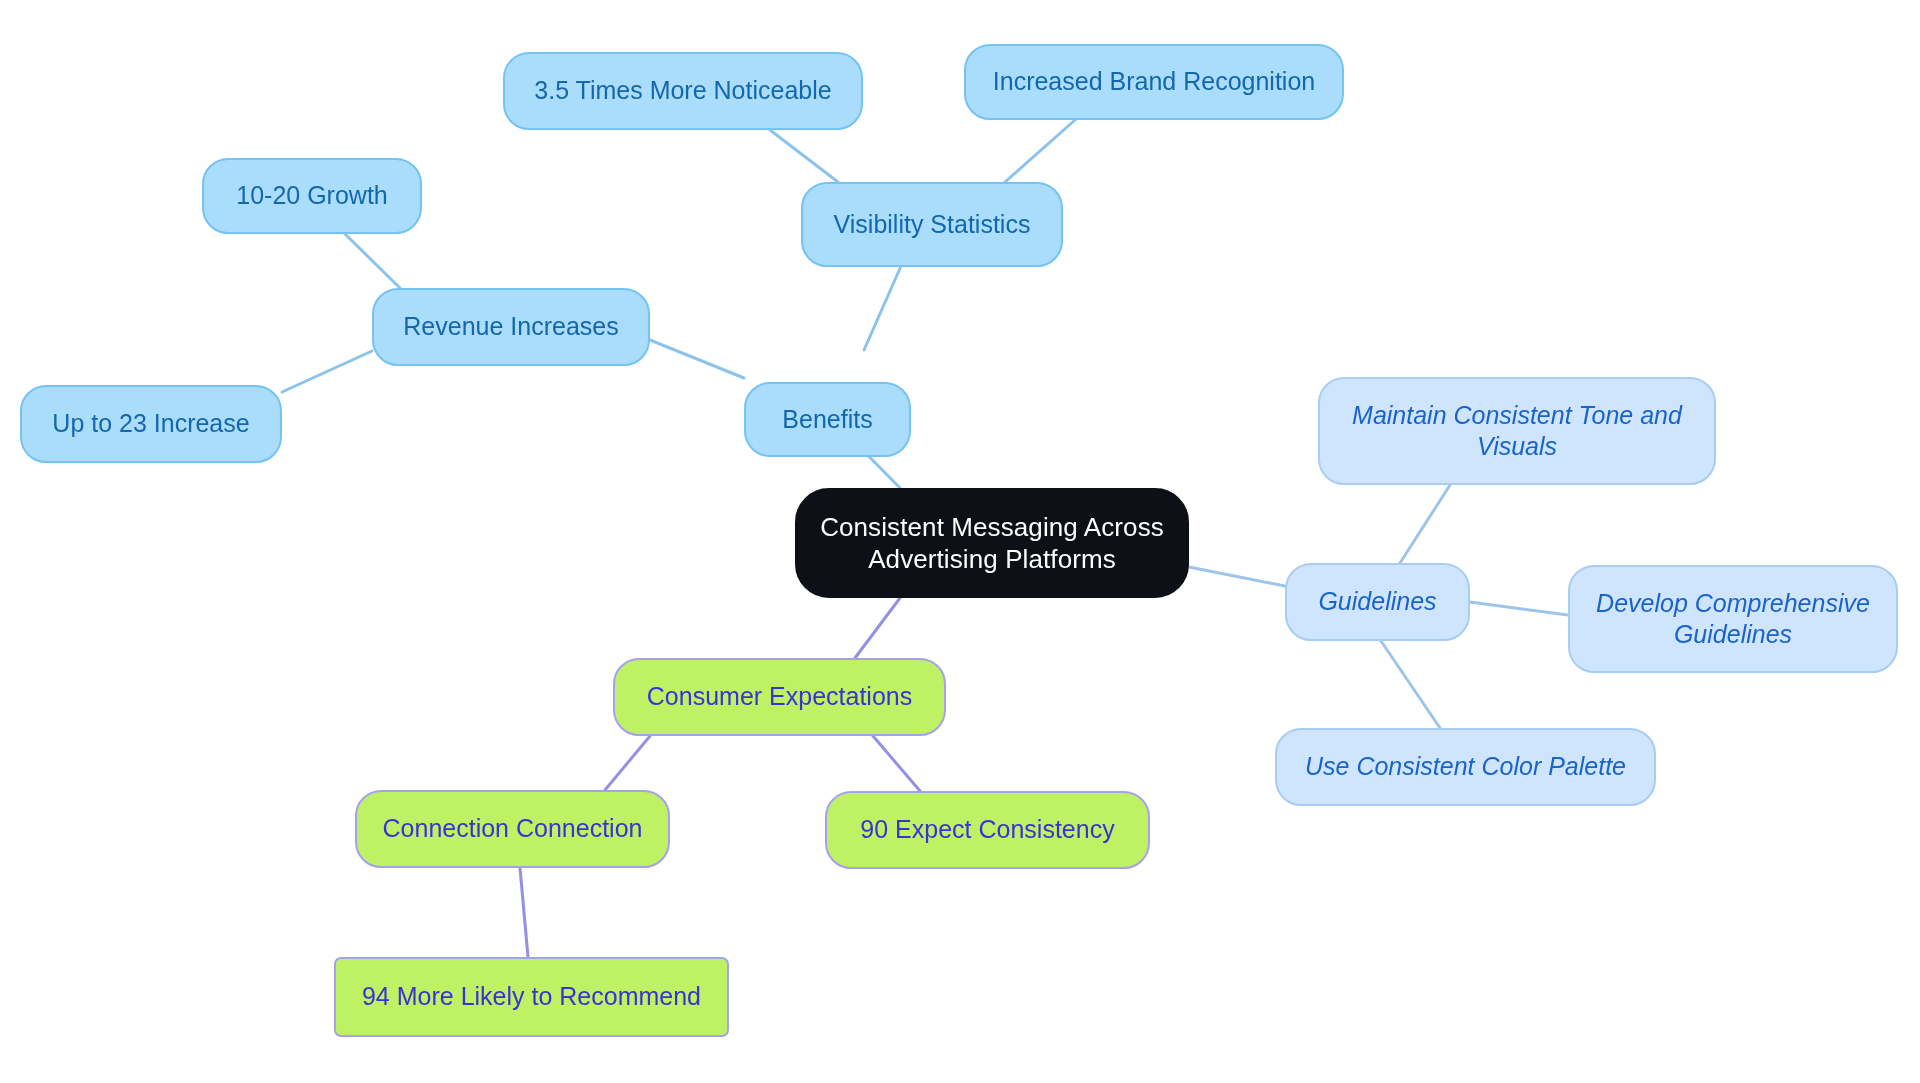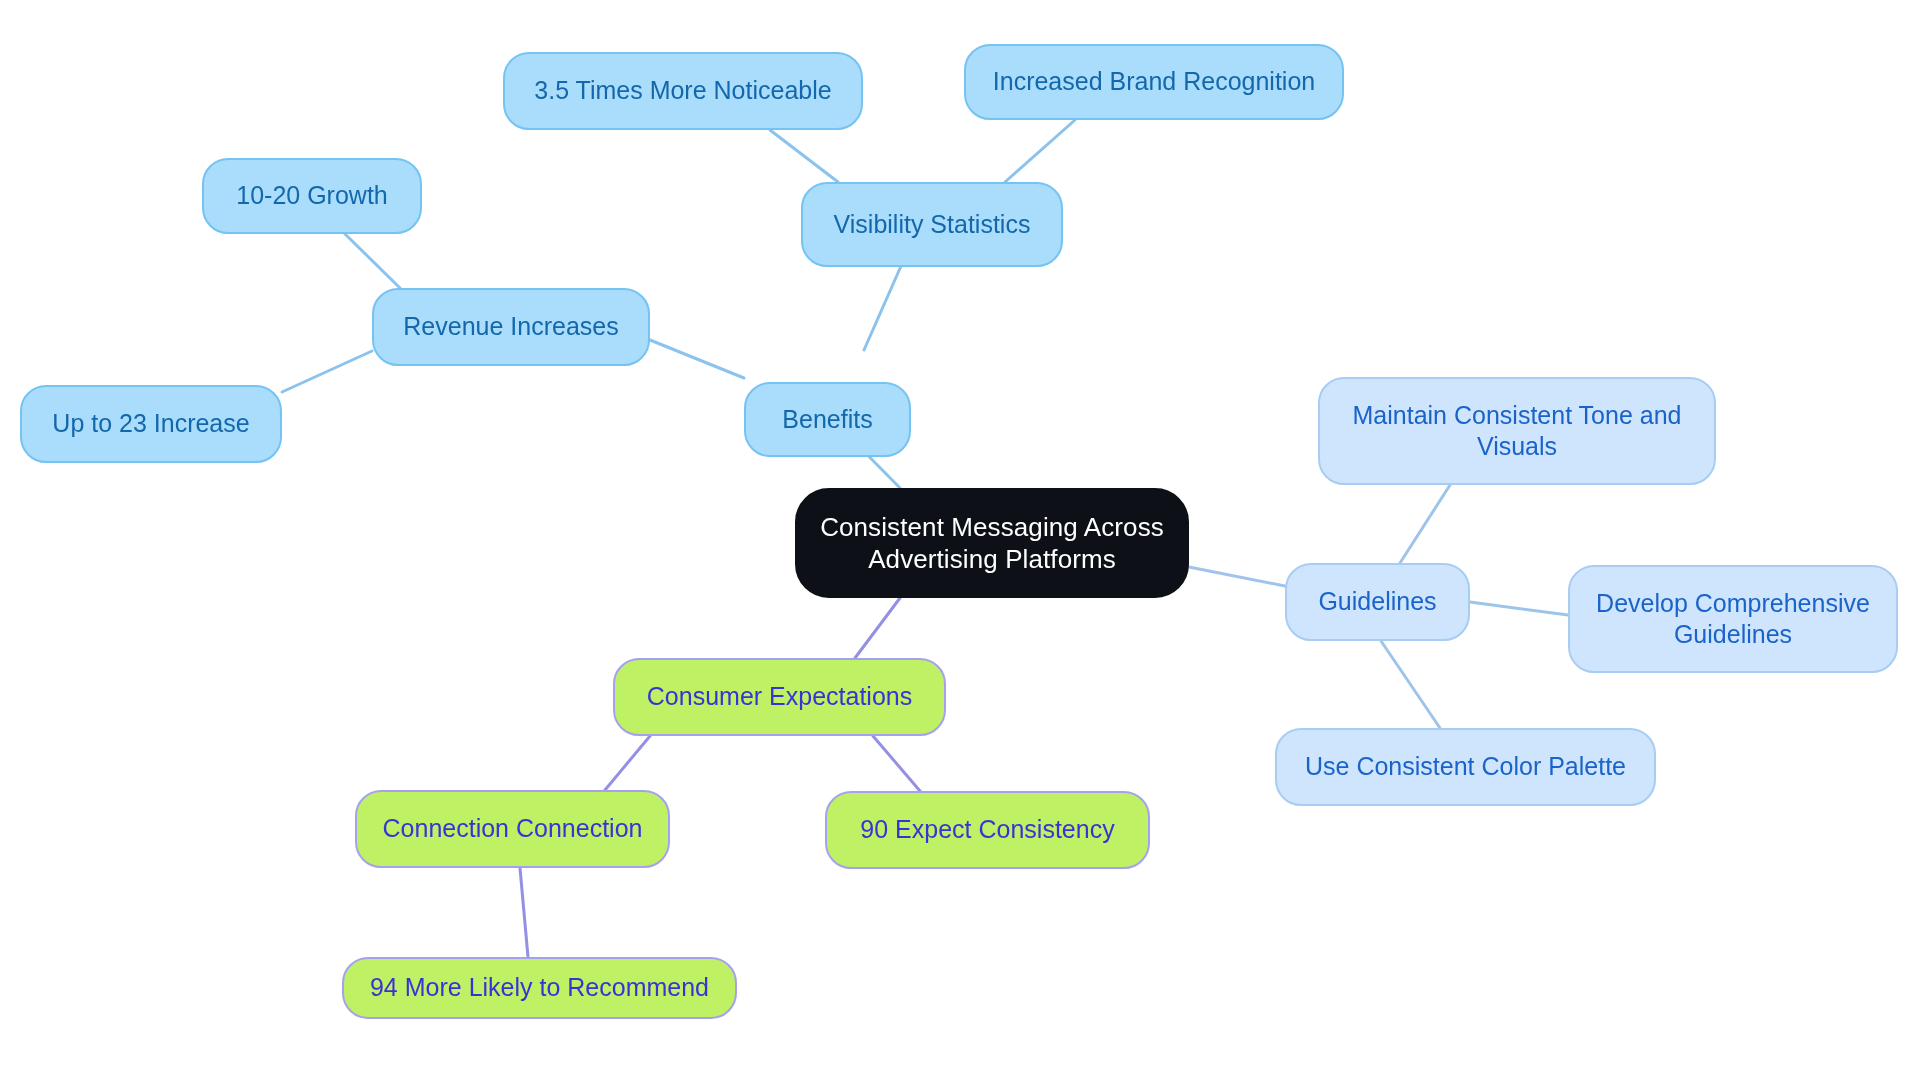--- a/index.html
+++ b/index.html
@@ -52,20 +52,21 @@
     background: #aadcfb;
     border-color: #74c3f2;
     color: #1368ab;
     font-size: 25px;
   }
   .node-lightblue {
     background: #cfe5fd;
     border-color: #a8cdf3;
     color: #1a63c9;
     font-size: 25px;
+    font-style: italic;
   }
   .node-purple {
     background: #bef264;
     border-color: #a6a1ee;
     color: #3b32d4;
     font-size: 25px;
   }
 </style>
 </head>
 <body>
@@ -100,15 +101,15 @@
       <div class="node node-blue" style="left: 20px; top: 385px; width: 262px; height: 78px;">Up to 23 Increase</div>
       <div class="node node-lightblue" style="left: 1285px; top: 563px; width: 185px; height: 78px;">Guidelines</div>
       <div class="node node-lightblue" style="left: 1318px; top: 377px; width: 398px; height: 108px;">Maintain Consistent Tone and
 Visuals</div>
       <div class="node node-lightblue" style="left: 1568px; top: 565px; width: 330px; height: 108px;">Develop Comprehensive
 Guidelines</div>
       <div class="node node-lightblue" style="left: 1275px; top: 728px; width: 381px; height: 78px;">Use Consistent Color Palette</div>
       <div class="node node-purple" style="left: 613px; top: 658px; width: 333px; height: 78px;">Consumer Expectations</div>
       <div class="node node-purple" style="left: 355px; top: 790px; width: 315px; height: 78px;">Connection Connection</div>
       <div class="node node-purple" style="left: 825px; top: 791px; width: 325px; height: 78px;">90 Expect Consistency</div>
-      <div class="node node-purple" style="left: 342px; top: 957px; width: 395px; height: 62px;">94 More Likely to Recommend</div>
+      <div class="node node-purple" style="left: 334px; top: 957px; width: 395px; height: 80px; border-radius: 7px;">94 More Likely to Recommend</div>
     </div>
 </div>
 
 </body></html>

